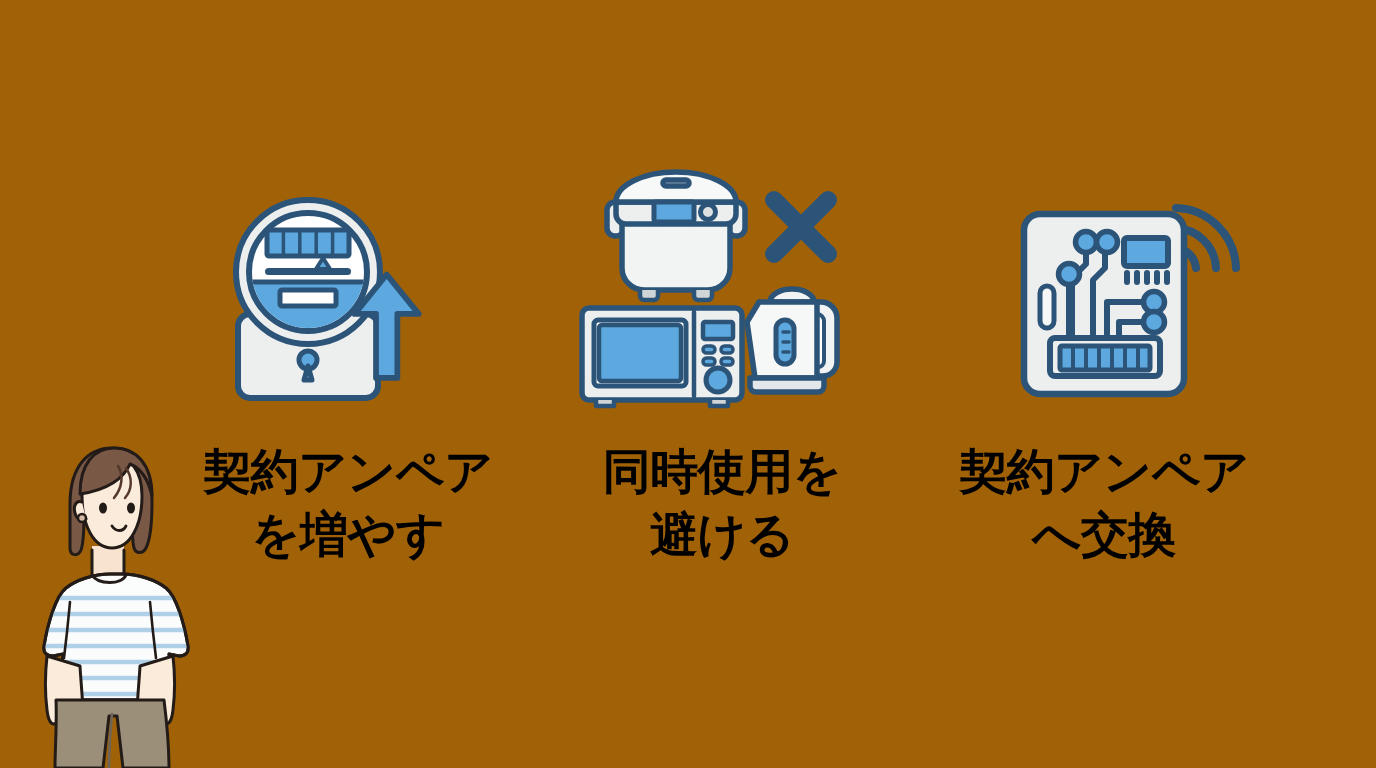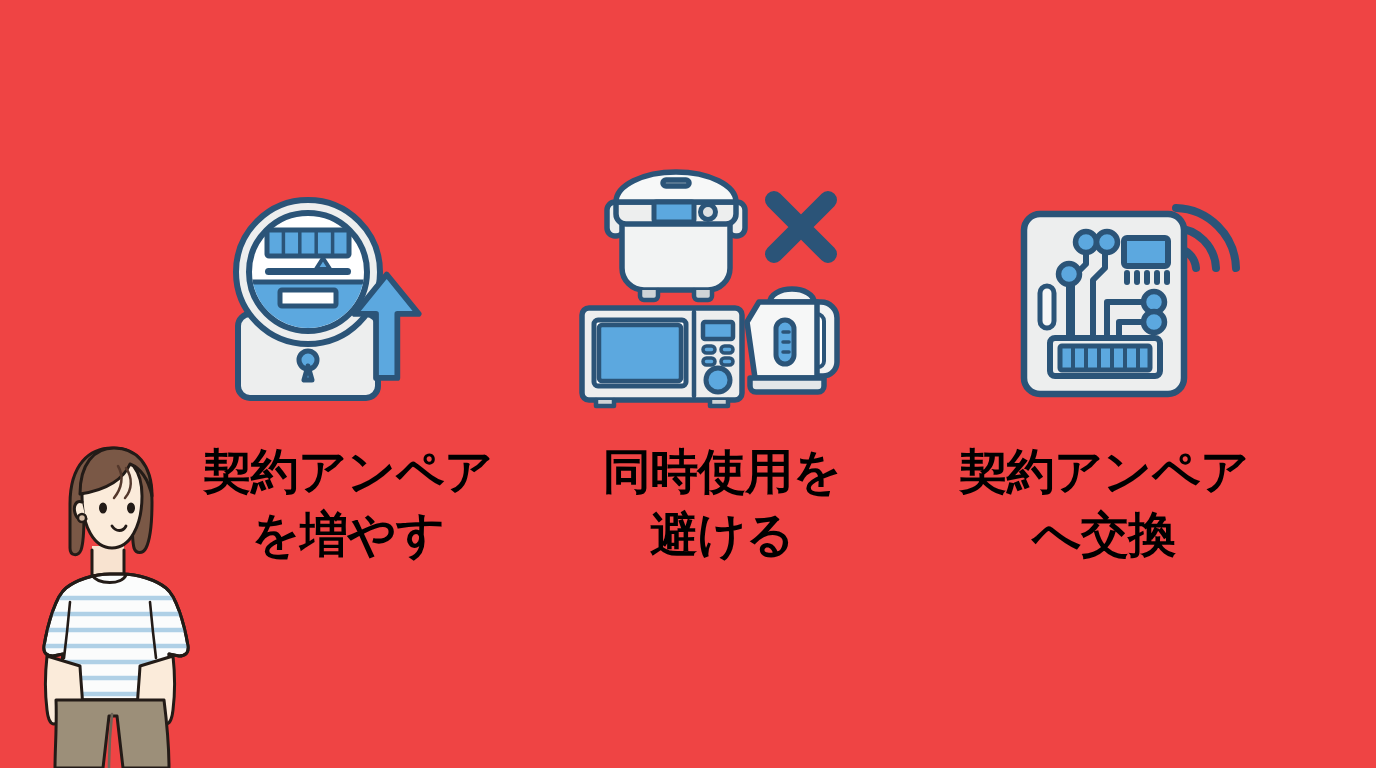--- a/index.html
+++ b/index.html
@@ -7,21 +7,21 @@
     width: 1376px;
     height: 768px;
     background: #ffffff;
     font-family: "Liberation Sans", "DejaVu Sans", sans-serif;
     overflow: hidden;
   }
   #stage {
     position: relative;
     width: 1376px;
     height: 768px;
-    background: #ef4444;
+    background: #a16207;
   }
   .panel { position: absolute; }
 
   
   #icon-meter   { left: 228px; top: 186px; width: 240px; height: 226px; }
   #icon-appl    { left: 570px; top: 152px; width: 300px; height: 262px; }
   #icon-smart   { left: 1000px; top: 152px; width: 262px; height: 262px; }
 
   
   .caption {

